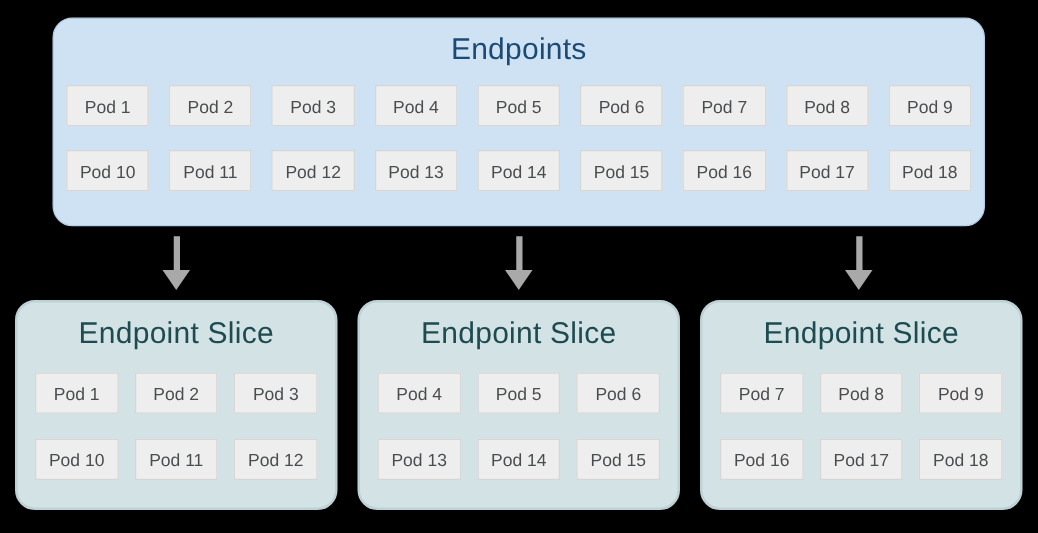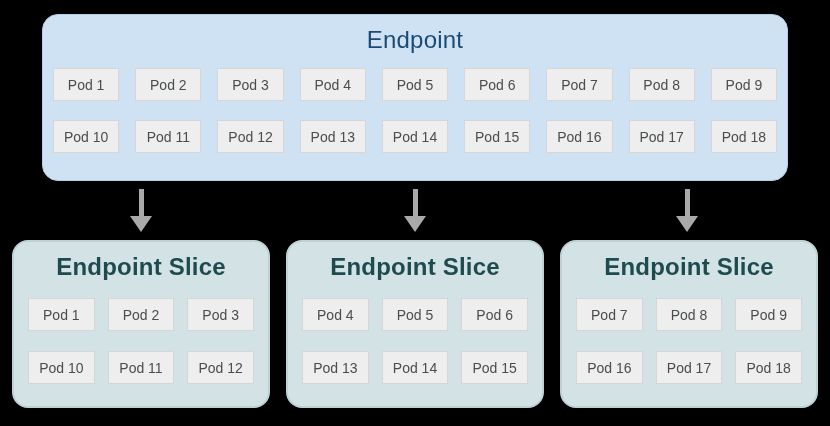--- a/index.html
+++ b/index.html
@@ -101,39 +101,39 @@
     border-radius:16px;
     box-sizing:border-box;
   }
   .slice-1{left:12px;}
   .slice-2{left:286px;}
   .slice-3{left:560px;}
   .slice-box .box-title{
     margin:11px 0 0 0;
     text-align:center;
     font-size:24px;
-    font-weight:700;
+    font-weight:400;
     letter-spacing:.2px;
     color:var(--slice-title);
   }
   .slice-box .pod-grid{
     position:absolute;
     left:14px; right:14px; top:56px;
     grid-template-columns:repeat(3,1fr);
     column-gap:13px;
     row-gap:20px;
   }
 </style>
 </head>
 <body>
 
 <div class="canvas">
 
   <section class="endpoints-box">
-    <h1 class="box-title">Endpoint</h1>
+    <h1 class="box-title">Endpoints</h1>
     <div class="pod-grid">
         <div class="pod">Pod 1</div>
         <div class="pod">Pod 2</div>
         <div class="pod">Pod 3</div>
         <div class="pod">Pod 4</div>
         <div class="pod">Pod 5</div>
         <div class="pod">Pod 6</div>
         <div class="pod">Pod 7</div>
         <div class="pod">Pod 8</div>
         <div class="pod">Pod 9</div>

